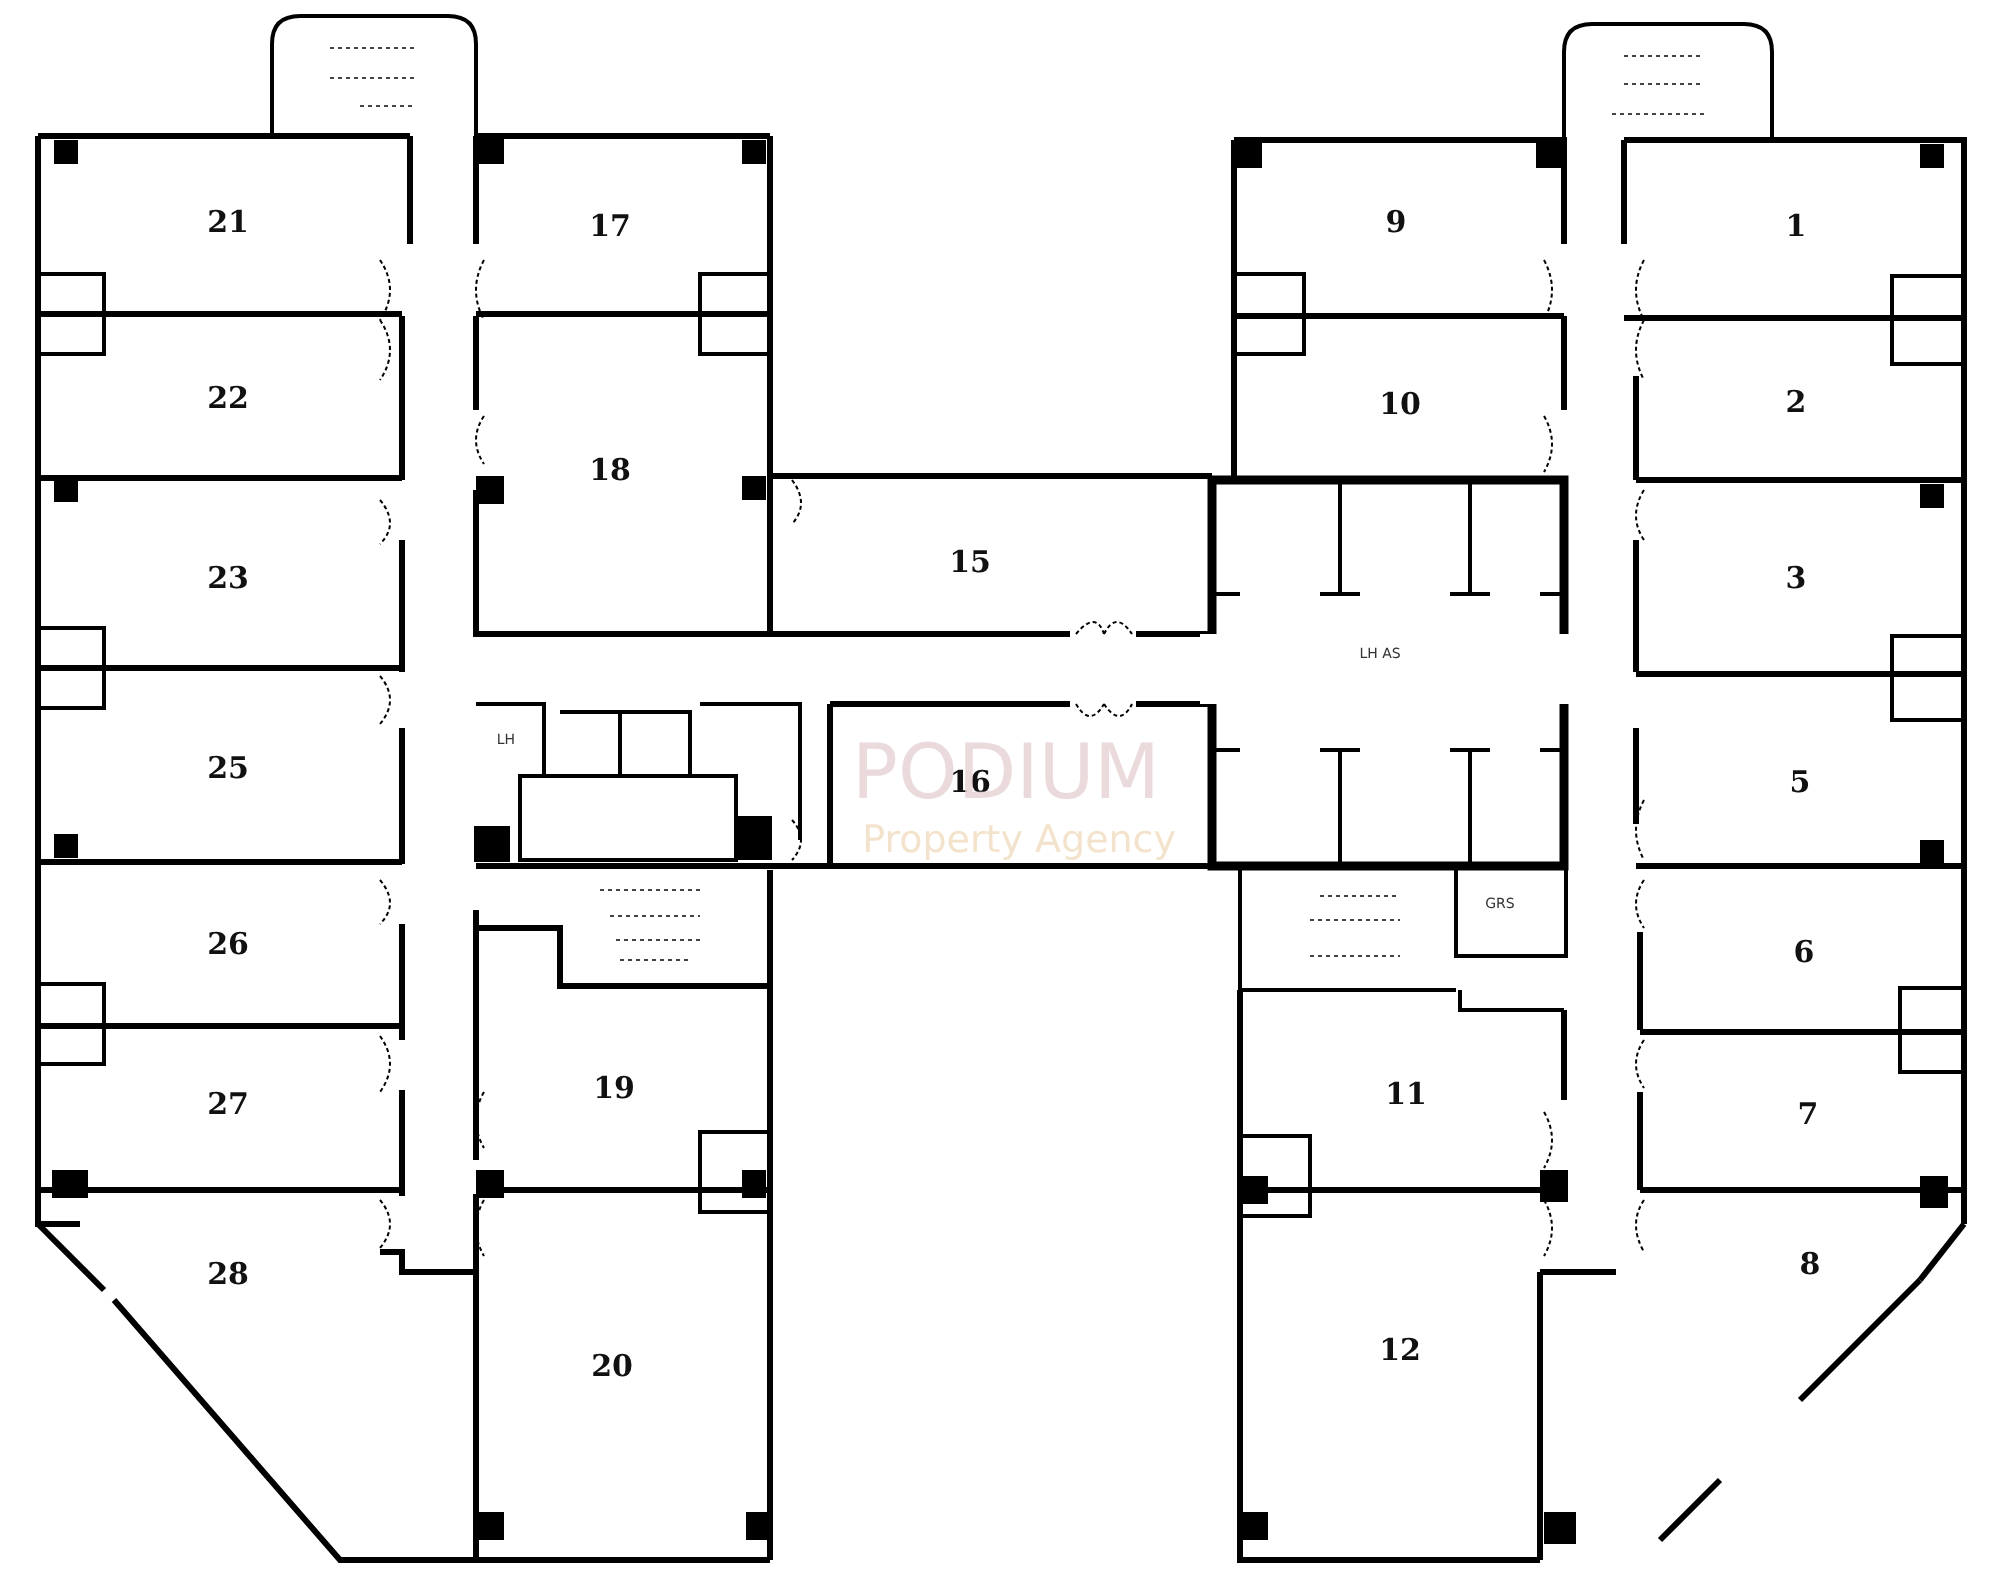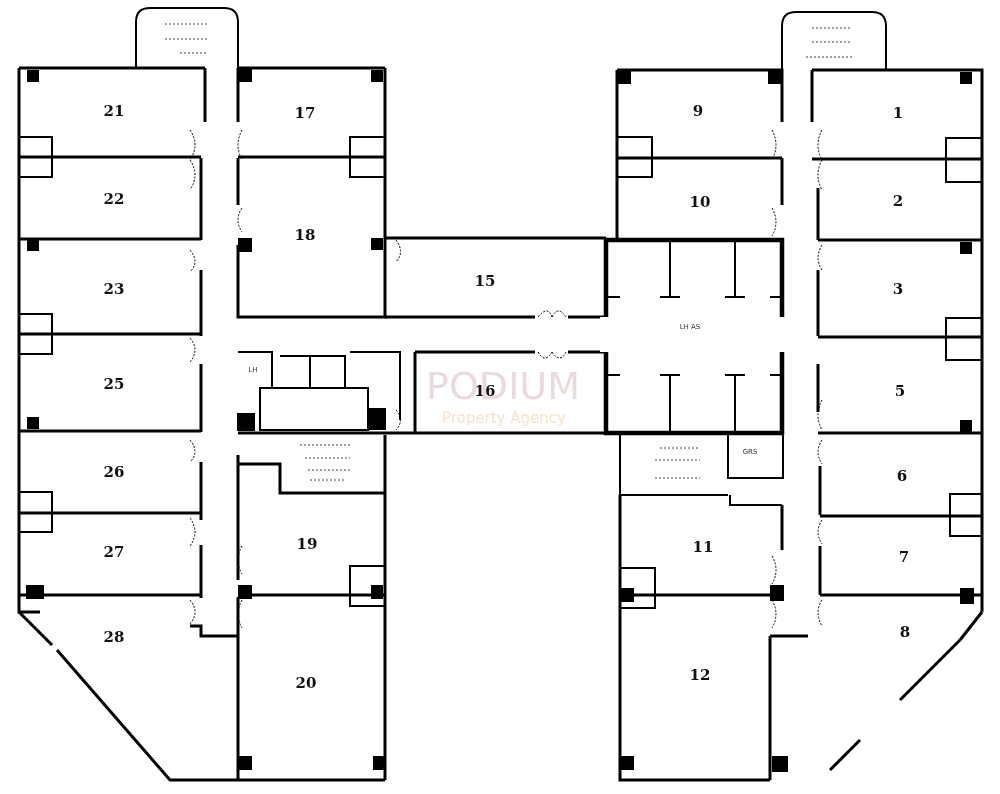--- a/index.html
+++ b/index.html
@@ -7,21 +7,21 @@
   #plan { position: absolute; left: 0; top: 0; }
   .unit-label { font-family: "DejaVu Serif", serif; font-weight: bold; font-size: 15px; fill: #111; text-anchor: middle; dominant-baseline: middle; }
   .small-label { font-family: "DejaVu Sans", sans-serif; font-size: 7px; fill: #333; text-anchor: middle; dominant-baseline: middle; }
   .wall { stroke: #000; stroke-width: 3; fill: none; }
   .wall-thin { stroke: #000; stroke-width: 2; fill: none; }
   .wall-thick { stroke: #000; stroke-width: 4.5; fill: none; }
   .col { fill: #000; }
   .door { stroke: #000; stroke-width: 1; fill: none; stroke-dasharray: 2 1.5; }
   .stair { stroke: #444; stroke-width: 1; fill: none; stroke-dasharray: 2 2; }
   .wm-title { position: absolute; left: 418px; top: 364px; width: 170px; font-family: "DejaVu Sans", sans-serif; font-size: 38px; font-weight: normal; letter-spacing: 0px; text-align: center; opacity: 0.85; }
-  .wm-sub { position: absolute; left: 418px; top: 409px; width: 170px; font-family: "DejaVu Sans", sans-serif; font-size: 15px; text-align: left; opacity: 0.85; margin-left: 24px; }
+  .wm-sub { position: absolute; left: 418px; top: 409px; width: 170px; font-family: "DejaVu Sans", sans-serif; font-size: 19px; text-align: right; opacity: 0.85; }
 </style>
 </head>
 <body>
 
 <svg id="plan" width="1000" height="794" viewBox="0 0 1000 794" xmlns="http://www.w3.org/2000/svg">
 
   <g>
 
     <path class="wall-thin" d="M136,68 L136,22 Q136,8 150,8 L224,8 Q238,8 238,22 L238,68"></path>
     <g class="stair">

